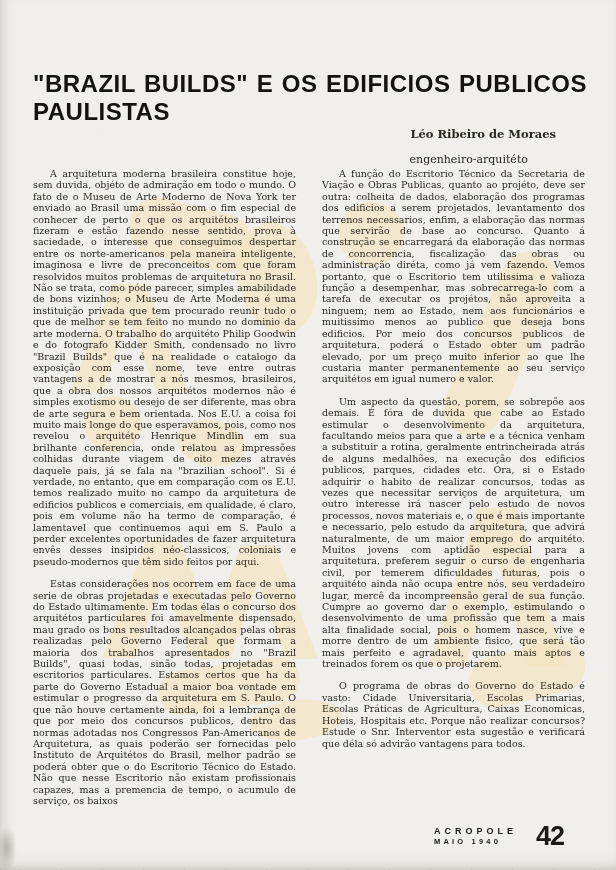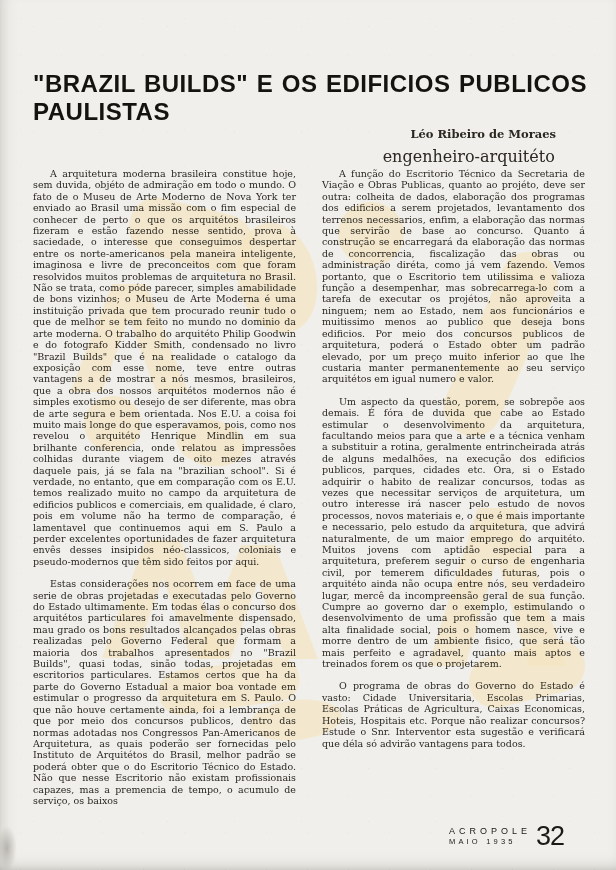--- a/index.html
+++ b/index.html
@@ -49,21 +49,21 @@
     text-align-last: justify;
     white-space: normal;
   }
   .author {
     position: absolute;
     top: 127px; right: 60px;
     z-index: 1;
     text-align: center;
   }
   .author-name { font-weight: 700; font-size: 11.5px; margin-left: 29px; }
-  .author-role { font-size: 16px; margin-top: 6px; }
+  .author-role { font-size: 11px; margin-top: 12px; }
 
   
   .columns {
     position: absolute;
     top: 168px; left: 33px;
     width: 552px; height: 648px;
     z-index: 1;
     display: flex;
     gap: 26px;
     overflow: hidden;
@@ -78,22 +78,23 @@
   .col p.continuation { text-indent: 0; }
 
   
   .footer {
     position: absolute;
     right: 52px; bottom: 20px;
     z-index: 1;
     display: flex;
     align-items: center;
     font-family: "Liberation Sans", sans-serif;
-    font-weight: 400;
+    font-weight: 700;
     color: #1c1a16;
+    gap: 14px;
   }
   .footer-left { margin-right: 5px; }
   .magazine { font-size: 9px; letter-spacing: 4px; line-height: 1.1; }
   .issue { font-size: 7.5px; letter-spacing: 3.2px; line-height: 1.1; margin-top: 1px; }
   .page-number { font-size: 27px; line-height: 1; letter-spacing: -1px; }
 
   .edge-smudge {
     position: absolute;
     left: -6px; bottom: -8px;
     width: 26px; height: 60px;
@@ -137,20 +138,20 @@
     <div class="col">
       <p>A função do Escritorio Técnico da Secretaria de Viação e Obras Publicas, quanto ao projéto, deve ser outra: colheita de dados, elaboração dos programas dos edificios a serem projetados, levantamento dos terrenos necessarios, enfim, a elaboração das normas que servirão de base ao concurso. Quanto á construção se encarregará da elaboração das normas de concorrencia, fiscalização das obras ou administração diréta, como já vem fazendo. Vemos portanto, que o Escritorio tem utilissima e valioza função a desempenhar, mas sobrecarrega-lo com a tarefa de executar os projétos, não aproveita a ninguem; nem ao Estado, nem aos funcionários e muitissimo menos ao publico que deseja bons edificios. Por meio dos concursos publicos de arquitetura, poderá o Estado obter um padrão elevado, por um preço muito inferior ao que lhe custaria manter permanentemente ao seu serviço arquitétos em igual numero e valor.</p>
       <p>Um aspecto da questão, porem, se sobrepõe aos demais. É fóra de duvida que cabe ao Estado estimular o desenvolvimento da arquitetura, facultando meios para que a arte e a técnica venham a substituir a rotina, geralmente entrincheirada atrás de alguns medalhões, na execução dos edificios publicos, parques, cidades etc. Ora, si o Estado adquirir o habito de realizar concursos, todas as vezes que necessitar serviços de arquitetura, um outro interesse irá nascer pelo estudo de novos processos, novos materiais e, o que é mais importante e necessario, pelo estudo da arquitetura, que advirá naturalmente, de um maior emprego do arquitéto. Muitos jovens com aptidão especial para a arquitetura, preferem seguir o curso de engenharia civil, por temerem dificuldades futuras, pois o arquitéto ainda não ocupa entre nós, seu verdadeiro lugar, mercê da incompreensão geral de sua função. Cumpre ao governo dar o exemplo, estimulando o desenvolvimento de uma profissão que tem a mais alta finalidade social, pois o homem nasce, vive e morre dentro de um ambiente fisico, que será tão mais perfeito e agradavel, quanto mais aptos e treinados forem os que o projetarem.</p>
       <p>O programa de obras do Governo do Estado é vasto: Cidade Universitaria, Escolas Primarias, Escolas Práticas de Agricultura, Caixas Economicas, Hoteis, Hospitais etc. Porque não realizar concursos? Estude o Snr. Interventor esta sugestão e verificará que déla só advirão vantagens para todos.</p>
     </div>
   </div>
 
   <div class="footer">
     <div class="footer-left">
       <div class="magazine">ACROPOLE</div>
-      <div class="issue">MAIO 1935</div>
+      <div class="issue">MAIO 1940</div>
     </div>
-    <div class="page-number">32</div>
+    <div class="page-number">42</div>
   </div>
 
   <div class="edge-smudge"></div>
 
 </div>
 
 </body></html>

